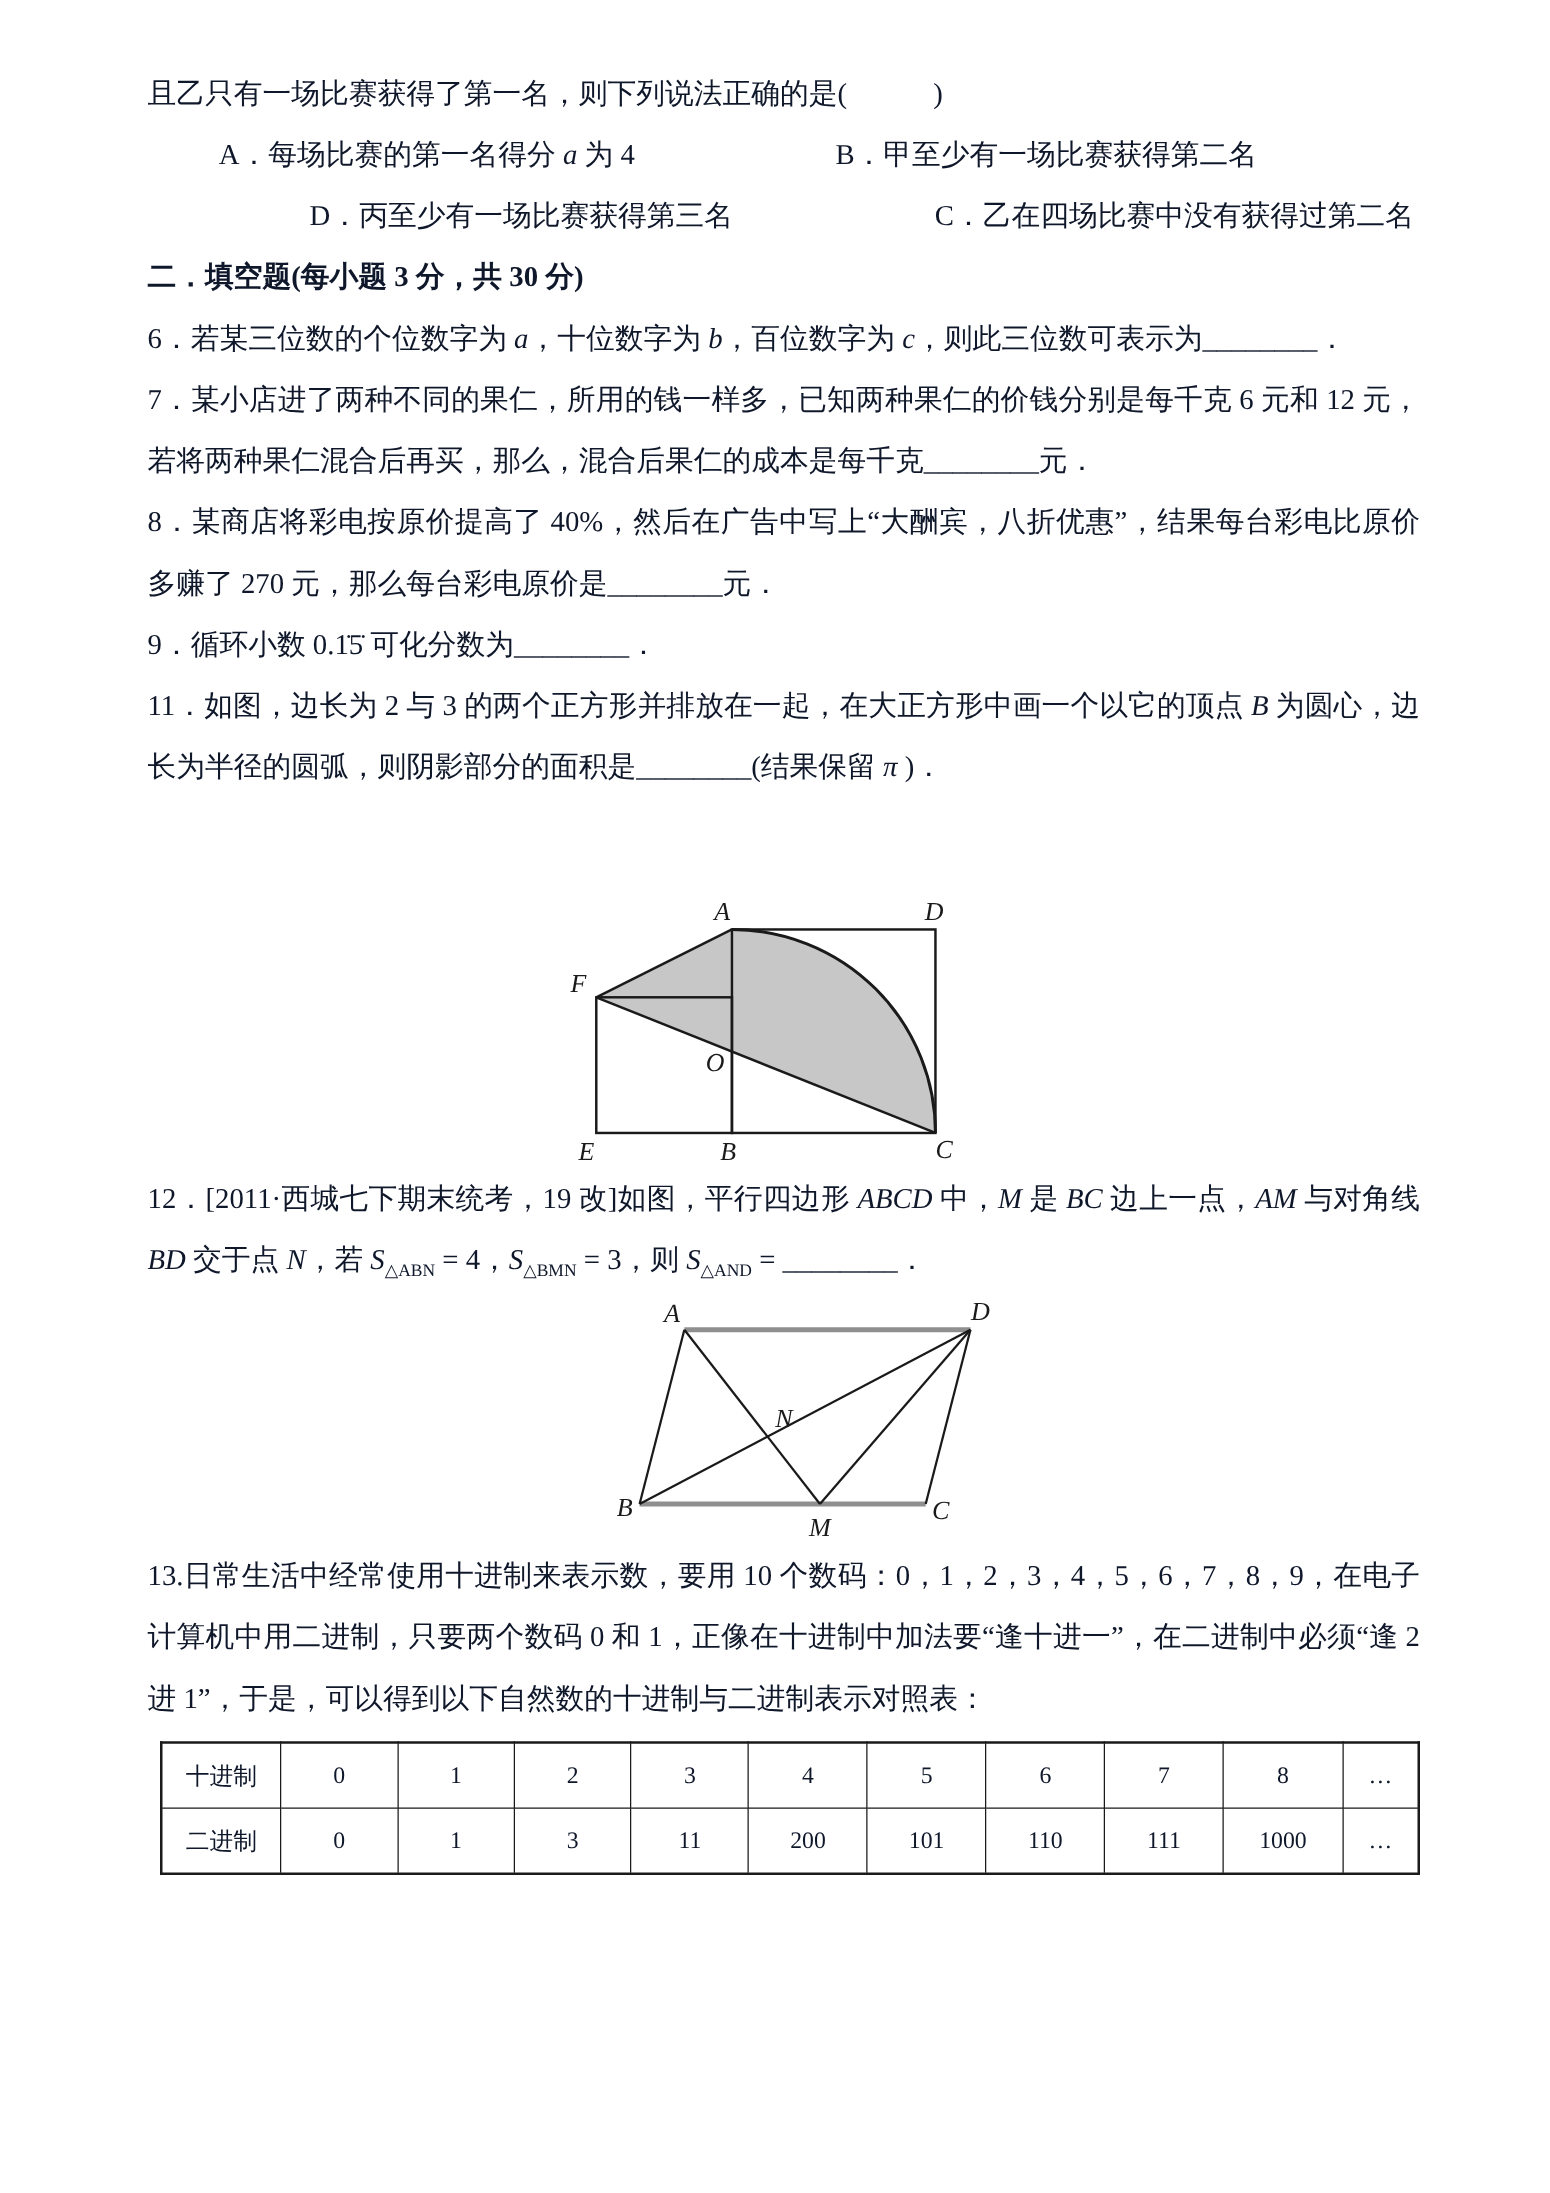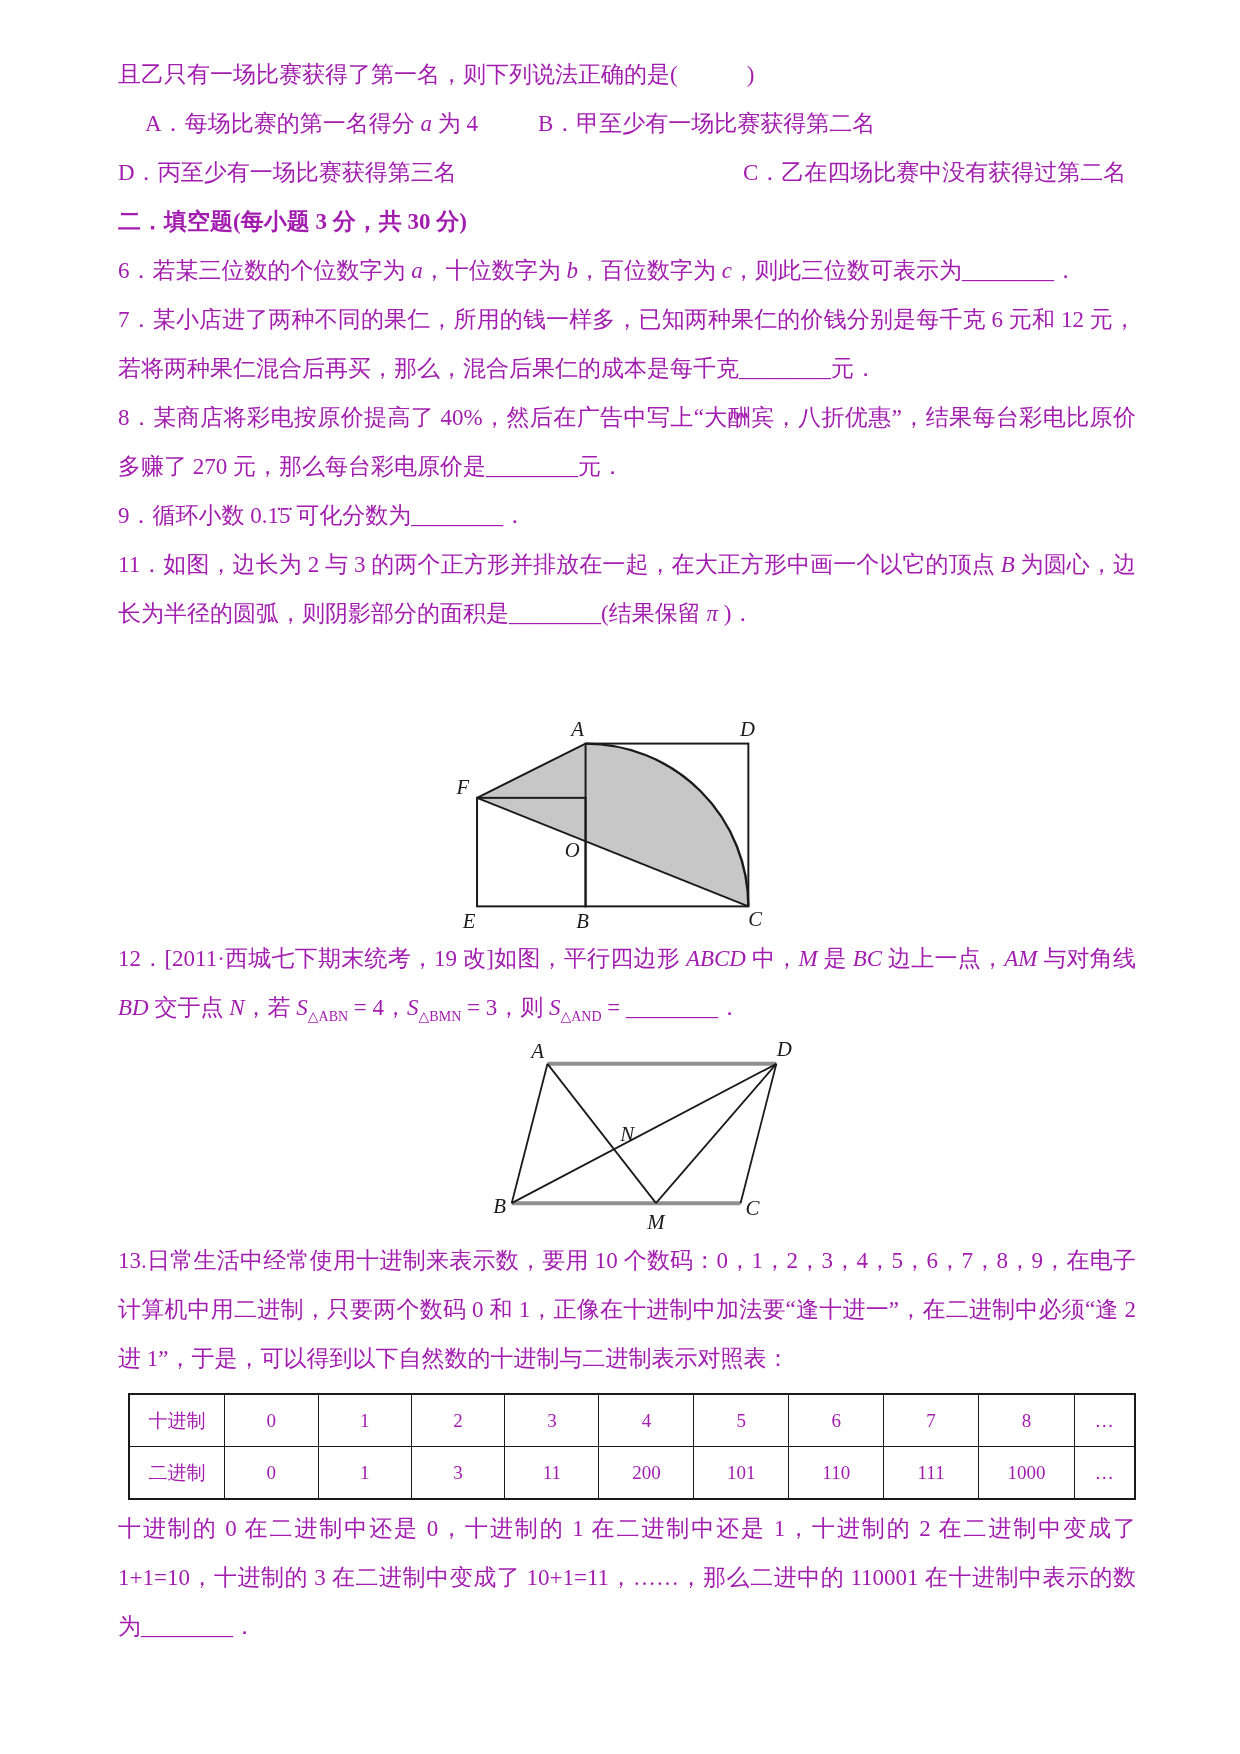--- a/index.html
+++ b/index.html
@@ -3,32 +3,32 @@
 <meta charset="utf-8">
 <style>
   html,body{margin:0;padding:0;background:#ffffff;}
   .page{
     position:relative;
     width:1240px;height:1754px;
     margin:0 auto;
     background:#ffffff;
     overflow:hidden;
     font-family:"Liberation Serif","DejaVu Serif",serif;
-    color:#a21caf;
+    color:#0f172a;
     box-sizing:border-box;
     padding:50px 104px 0 118px;
   }
   .line{
     font-size:23px;
     line-height:49px;
     margin:0;
     text-align:justify;
     text-justify:inter-ideograph;
   }
-  .nojust{text-align:left;}
+  .nojust{text-align:center;}
   i{font-style:italic;font-family:"Liberation Serif","DejaVu Serif",serif;}
   sub{font-size:14px;line-height:0;}
   .opt-row{display:flex;}
   .opt-row .opt{box-sizing:border-box;}
   .opt-col1{padding-left:27px;flex:0 0 420px;}
   .opt-col2{flex:1 1 auto;}
   .section-title{font-weight:bold;}
   .fig{display:block;margin:0 auto;}
   .fig2wrap{transform:translateX(22px);}
   .figlabel{
@@ -137,15 +137,14 @@
       <td class="col-v">200</td>
       <td class="col-v">101</td>
       <td class="col-v">110</td>
       <td class="col-v">111</td>
       <td class="col-v">1000</td>
       <td class="col-dots">…</td>
     </tr>
   </tbody>
     </table>
 
-  <p class="line">十进制的 0 在二进制中还是 0，十进制的 1 在二进制中还是 1，十进制的 2 在二进制中变成了 1+1=10，十进制的 3 在二进制中变成了 10+1=11，……，那么二进中的 110001 在十进制中表示的数为________．</p>
 
 </div>
 
 </body></html>

